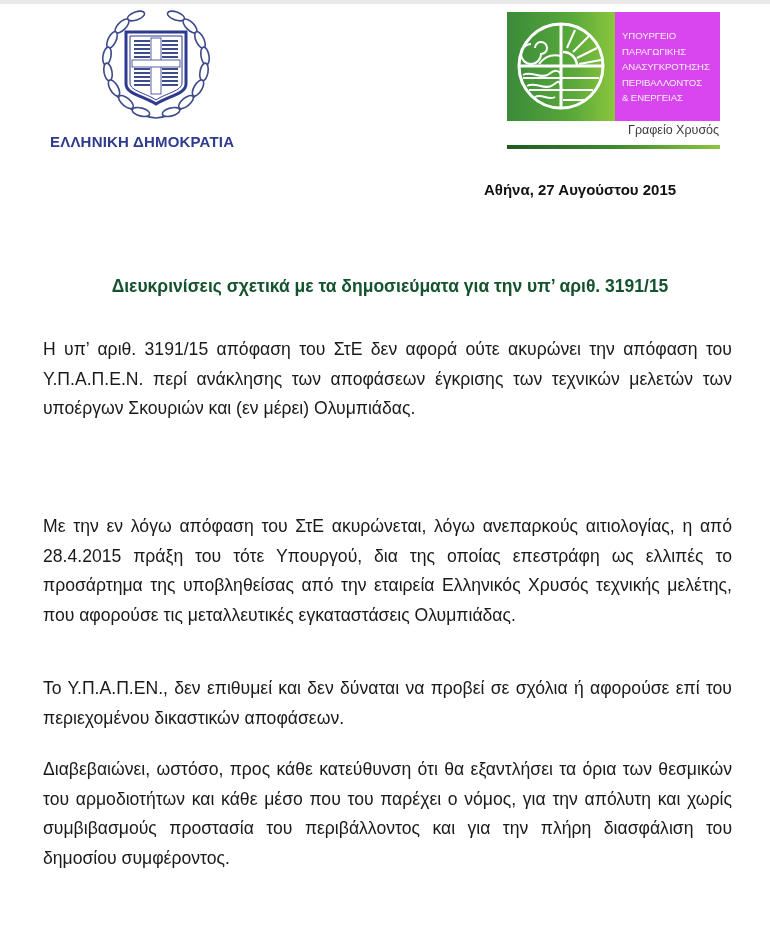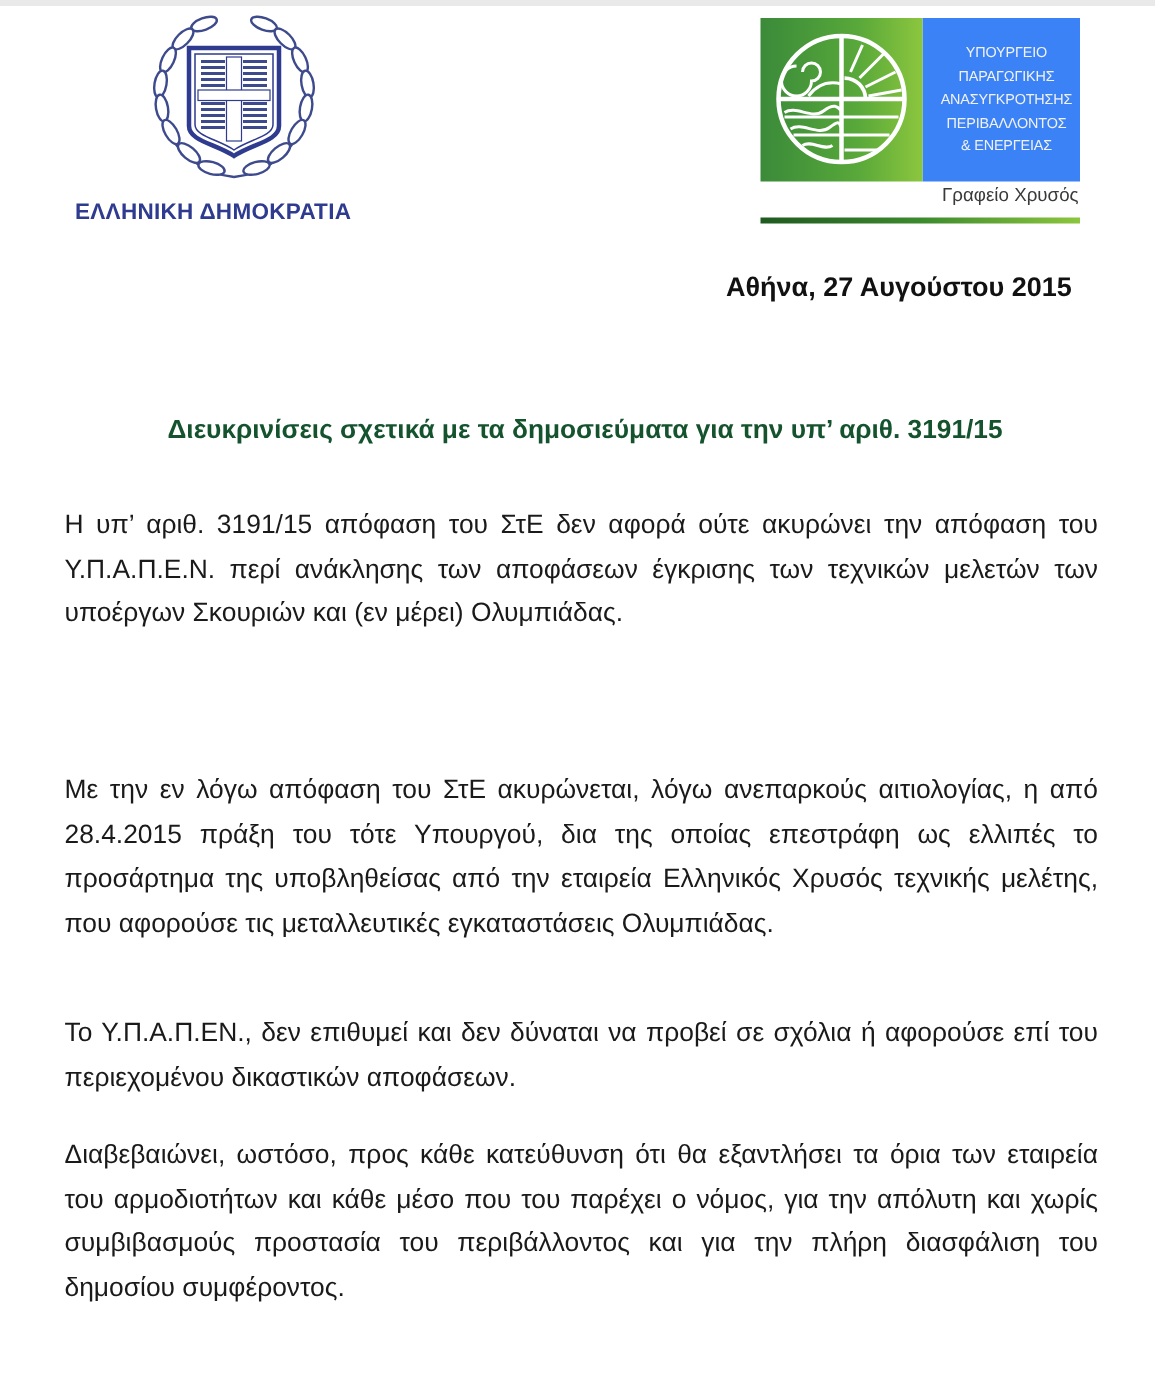--- a/index.html
+++ b/index.html
@@ -16,26 +16,26 @@
   .emblem { position: absolute; left: 96px; top: 4px; width: 120px; height: 118px; }
   .republic {
     position: absolute; left: 50px; top: 133px;
     font-size: 15px; font-weight: bold; color: #2f3b8f; letter-spacing: 0.2px;
   }
 
   
   .min-logo { position: absolute; left: 507px; top: 12px; width: 213px; height: 109px; display: flex; }
   .min-green { width: 108px; height: 109px; background: linear-gradient(90deg, #3a8a3a 0%, #58a83a 60%, #8cc63e 100%); position: relative; }
   .min-green svg { position: absolute; left: 8px; top: 8px; }
-  .min-brown { width: 105px; height: 109px; background: #3b82f6; color: #f2f2f2; font-size: 9.6px; line-height: 15.5px; padding: 16px 0 0 7px; box-sizing: border-box; letter-spacing: -0.1px; text-align: center; }
+  .min-brown { width: 105px; height: 109px; background: #d946ef; color: #f2f2f2; font-size: 9.6px; line-height: 15.5px; padding: 16px 0 0 7px; box-sizing: border-box; letter-spacing: -0.1px; }
   .min-brown div { white-space: nowrap; }
   .press-office { position: absolute; left: 628px; top: 123px; font-size: 12.5px; color: #3a3a3a; }
   .min-rule { position: absolute; left: 507px; top: 145px; width: 213px; height: 4px; background: linear-gradient(90deg, #1f5a1f 0%, #3c8a2e 50%, #8cc63e 100%); }
 
-  .date { position: absolute; left: 484px; top: 181px; font-size: 18px; font-weight: bold; color: #111; }
+  .date { position: absolute; left: 484px; top: 181px; font-size: 15px; font-weight: bold; color: #111; }
 
   .title {
     position: absolute; left: 40px; top: 273px; width: 700px;
     text-align: center; font-size: 17.5px; font-weight: bold; line-height: 26px; color: #14532d;
   }
 
   .para {
     position: absolute; left: 43px; width: 689px;
     font-size: 17.6px; line-height: 29.5px; text-align: justify; color: #1a1a1a;
     margin: 0;
@@ -145,13 +145,13 @@
 
 <div class="date">Αθήνα,  27 Αυγούστου 2015</div>
 
 <div class="title">
   <div>Διευκρινίσεις σχετικά με τα δημοσιεύματα για την  υπ’ αριθ. 3191/15</div>
 </div>
 
 <p class="para p1">Η υπ’ αριθ. 3191/15 απόφαση του ΣτΕ  δεν αφορά ούτε ακυρώνει την απόφαση του Υ.Π.Α.Π.Ε.Ν. περί ανάκλησης των αποφάσεων έγκρισης των τεχνικών μελετών των υποέργων Σκουριών και (εν μέρει) Ολυμπιάδας.</p>
 <p class="para p2">Με την εν λόγω απόφαση του ΣτΕ ακυρώνεται, λόγω ανεπαρκούς αιτιολογίας, η από 28.4.2015 πράξη του τότε Υπουργού, δια της οποίας επεστράφη ως ελλιπές το προσάρτημα της υποβληθείσας από την εταιρεία Ελληνικός Χρυσός τεχνικής μελέτης, που αφορούσε τις μεταλλευτικές εγκαταστάσεις Ολυμπιάδας.</p>
 <p class="para p3">Το Υ.Π.Α.Π.ΕΝ., δεν επιθυμεί και δεν δύναται να προβεί σε σχόλια ή αφορούσε επί του περιεχομένου δικαστικών αποφάσεων.</p>
-<p class="para p4">Διαβεβαιώνει, ωστόσο, προς κάθε κατεύθυνση ότι θα εξαντλήσει τα όρια των εταιρεία του αρμοδιοτήτων και κάθε μέσο που του παρέχει ο νόμος, για την απόλυτη και χωρίς συμβιβασμούς προστασία του περιβάλλοντος και για την πλήρη διασφάλιση του δημοσίου συμφέροντος.</p>
+<p class="para p4">Διαβεβαιώνει, ωστόσο, προς κάθε κατεύθυνση ότι θα εξαντλήσει τα όρια των θεσμικών του αρμοδιοτήτων και κάθε μέσο που του παρέχει ο νόμος, για την απόλυτη και χωρίς συμβιβασμούς προστασία του περιβάλλοντος και για την πλήρη διασφάλιση του δημοσίου συμφέροντος.</p>
 
 </body></html>

